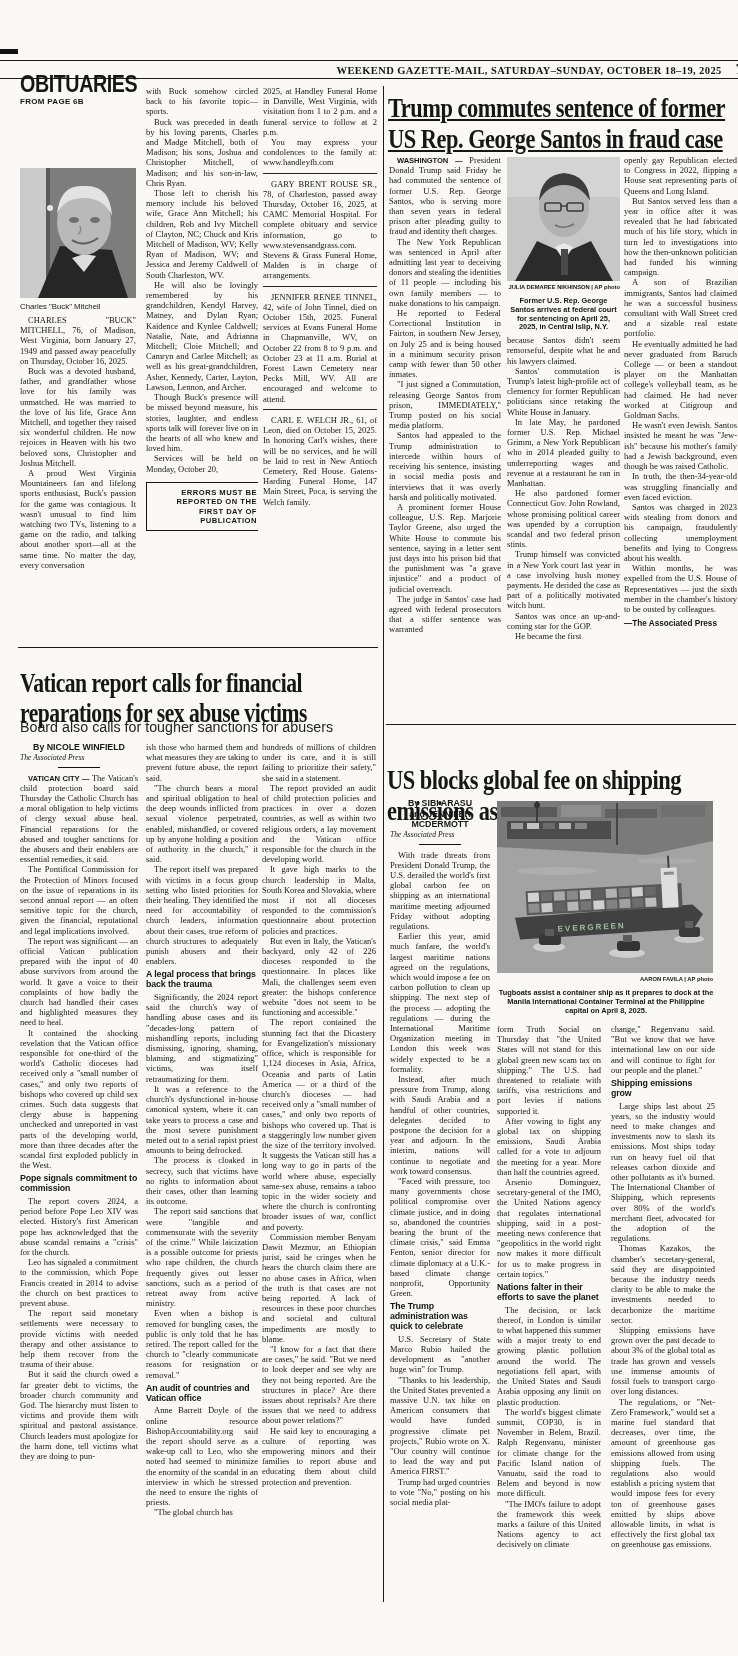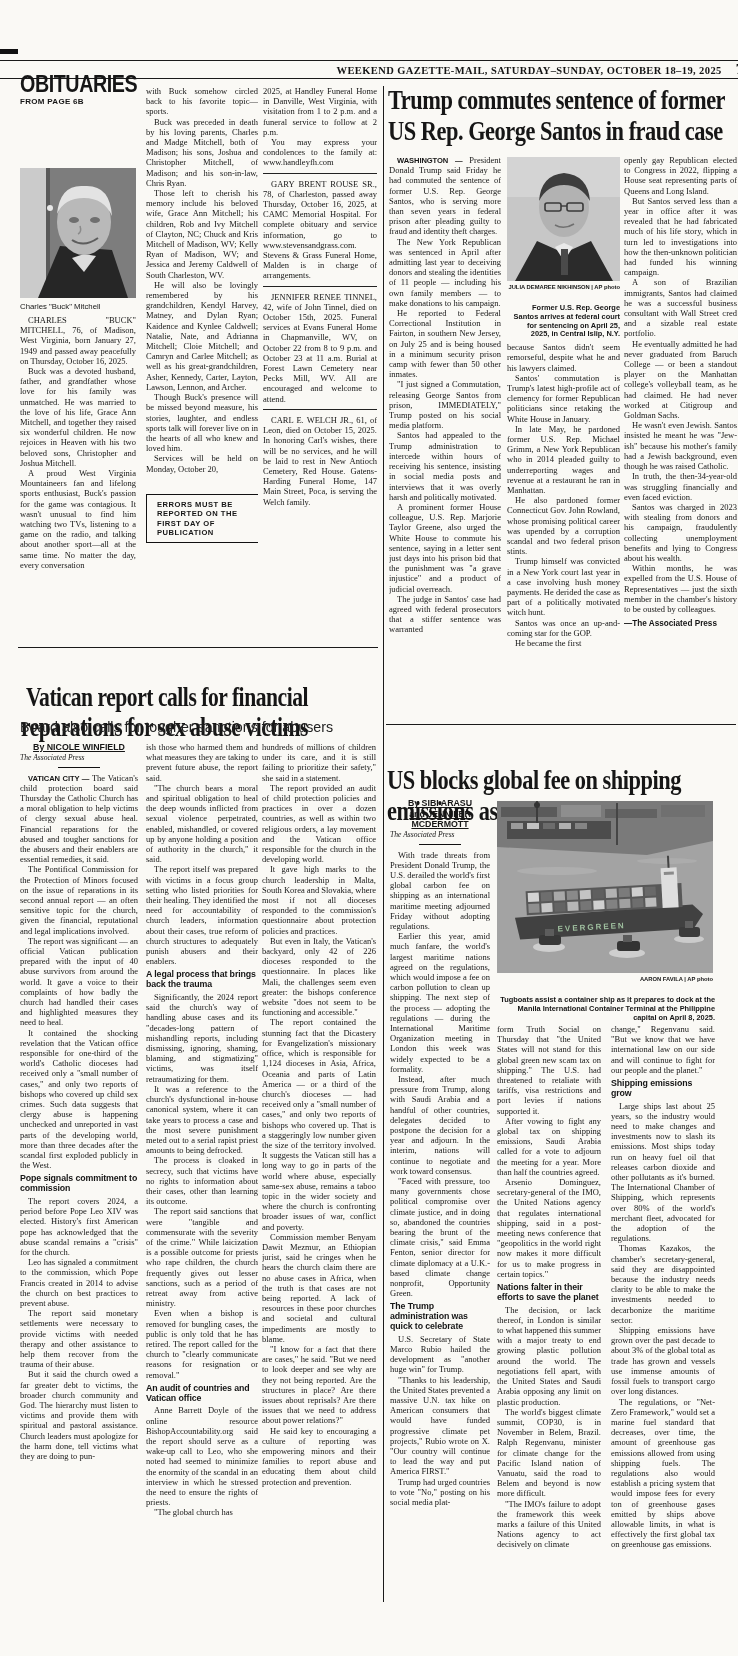--- a/index.html
+++ b/index.html
@@ -26,27 +26,27 @@
   
   .col{position:absolute;overflow:hidden;text-align:justify;
        font:8.5px/10.2px "Liberation Serif",serif;}
   .para{margin:0;text-indent:8px;}
   .cont{text-indent:0;}
   .subhd{font:bold 8.8px/9.8px "Liberation Sans",sans-serif;margin:4px 0 2px;
          text-align:left;letter-spacing:-.1px;}
   .lead-serif{font-weight:normal;}
   .lead-sans{font:bold 7.6px "Liberation Sans",sans-serif;letter-spacing:-.1px;}
   .obitrule{height:1px;background:#222;margin:5px 0;}
-  .errbox{width:100px;margin:20px auto 0;border:1.5px solid #111;padding:5px 10px;
-          text-align:left;font:bold 7.6px/9.4px "Liberation Sans",sans-serif;letter-spacing:.5px;}
-  .byl{margin:0;font:bold 8.8px/10.5px "Liberation Sans",sans-serif;text-align:center;text-indent:0;text-decoration:underline;}
+  .errbox{width:100px;margin:8px auto 0;border:1.5px solid #111;padding:5px 10px;
+          text-align:right;font:bold 7.6px/9.4px "Liberation Sans",sans-serif;letter-spacing:.5px;}
+  .byl{margin:0;font:bold 8.8px/10.5px "Liberation Sans",sans-serif;text-align:center;text-indent:0;}
   .bylorg{margin:0;font:italic 7.6px/10px "Liberation Serif",serif;text-align:left;text-indent:0;}
   .bylrule{width:42px;height:1px;background:#111;margin:4px auto 5px;}
   .credit{margin:1px 0 0;font:bold 5.8px/7px "Liberation Sans",sans-serif;text-align:right;text-indent:0;}
-  .bcap{margin:13px 0 3px;font:bold 7.4px/8.8px "Liberation Sans",sans-serif;text-align:right;text-indent:0;}
+  .bcap{margin:6px 0 3px;font:bold 7.4px/8.8px "Liberation Sans",sans-serif;text-align:center;text-indent:0;}
   .photocap{margin:2px 0 4px;font:7.8px/9px "Liberation Sans",sans-serif;text-align:left;text-indent:0;}
   .tagline{margin:5px 0 0;font:bold 8.2px/10px "Liberation Sans",sans-serif;text-align:left;text-indent:0;}
   .photo{position:absolute;overflow:hidden;background:#9a9a9a;}
   .spacer{width:100%;}
 </style>
 </head>
 <body>
 
 <div id="page">
 
@@ -102,21 +102,21 @@
       <div class="obitrule"></div>
       <p class="para"><b class="lead-serif">GARY BRENT ROUSE SR.,</b> 78, of Charleston, passed away Thursday, October 16, 2025, at CAMC Memorial Hospital. For complete obituary and service information, go to www.stevensandgrass.com. Stevens &amp; Grass Funeral Home, Malden is in charge of arrangements.</p>
       <div class="obitrule"></div>
       <p class="para"><b class="lead-serif">JENNIFER RENEE TINNEL,</b> 42, wife of John Tinnel, died on October 15th, 2025. Funeral services at Evans Funeral Home in Chapmanville, WV, on October 22 from 8 to 9 p.m. and October 23 at 11 a.m. Burial at Forest Lawn Cemetery near Pecks Mill, WV. All are encouraged and welcome to attend.</p>
       <div class="obitrule"></div>
       <p class="para"><b class="lead-serif">CARL E. WELCH JR.,</b> 61, of Leon, died on October 15, 2025. In honoring Carl's wishes, there will be no services, and he will be laid to rest in New Antioch Cemetery, Red House. Gatens-Harding Funeral Home, 147 Main Street, Poca, is serving the Welch family.</p>
     </div>
 
   <div class="rule-h" style="left:18px;top:647px;width:360px;"></div>
 
-  <div class="abs" style="left:388px;top:84px;width:350px;">
+  <div class="abs" style="left:388px;top:92px;width:350px;text-decoration:underline;">
     <div class="hl">Trump commutes sentence of former</div>
     <div class="hl">US Rep. George Santos in fraud case</div>
   </div>
 
   <div class="photo" style="left:507px;top:157px;width:113px;height:124px;">
     <svg width="113" height="124" xmlns="http://www.w3.org/2000/svg">
       <rect width="113" height="124" fill="#c7c7c7"></rect>
       <rect width="113" height="40" fill="#d4d4d4"></rect>
       <polygon points="8,124 30,84 57,96 84,84 106,124" fill="#2b2b2b"></polygon>
       <polygon points="48,90 57,104 66,90 57,86" fill="#e9e9e9"></polygon>
@@ -158,21 +158,21 @@
       <p class="para">He eventually admitted he had never graduated from Baruch College — or been a standout player on the Manhattan college's volleyball team, as he had claimed. He had never worked at Citigroup and Goldman Sachs.</p>
       <p class="para">He wasn't even Jewish. Santos insisted he meant he was "Jew-ish" because his mother's family had a Jewish background, even though he was raised Catholic.</p>
       <p class="para">In truth, the then-34-year-old was struggling financially and even faced eviction.</p>
       <p class="para">Santos was charged in 2023 with stealing from donors and his campaign, fraudulently collecting unemployment benefits and lying to Congress about his wealth.</p>
       <p class="para">Within months, he was expelled from the U.S. House of Representatives — just the sixth member in the chamber's history to be ousted by colleagues.</p>
       <p class="tagline">—The Associated Press</p>
     </div>
 
   <div class="rule-h" style="left:386px;top:724px;width:350px;"></div>
 
-  <div class="abs" style="left:20px;top:682px;width:360px;text-align:right;">
+  <div class="abs" style="left:20px;top:668px;width:360px;">
     <div class="hl2">Vatican report calls for financial</div>
     <div class="hl2">reparations for sex abuse victims</div>
   </div>
   <div class="abs deck" style="left:20px;top:716px;width:362px;">Board also calls for tougher sanctions for abusers</div>
 
   <div class="col" style="left:20px;top:742px;width:118px;height:862px;">
       <p class="byl">By NICOLE WINFIELD</p>
       <p class="bylorg">The Associated Press</p>
       <div class="bylrule"></div>
       <p class="para"><b class="lead-sans">VATICAN CITY —</b> The Vatican's child protection board said Thursday the Catholic Church has a moral obligation to help victims of clergy sexual abuse heal. Financial reparations for the abused and tougher sanctions for the abusers and their enablers are essential remedies, it said.</p>

